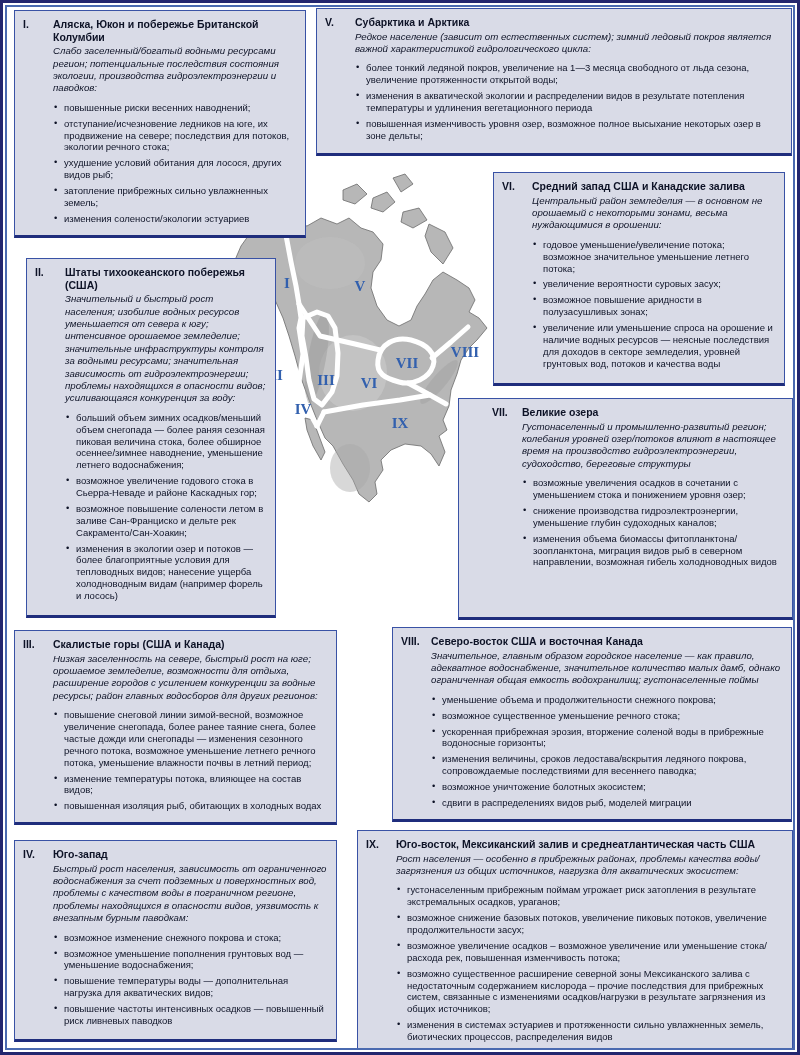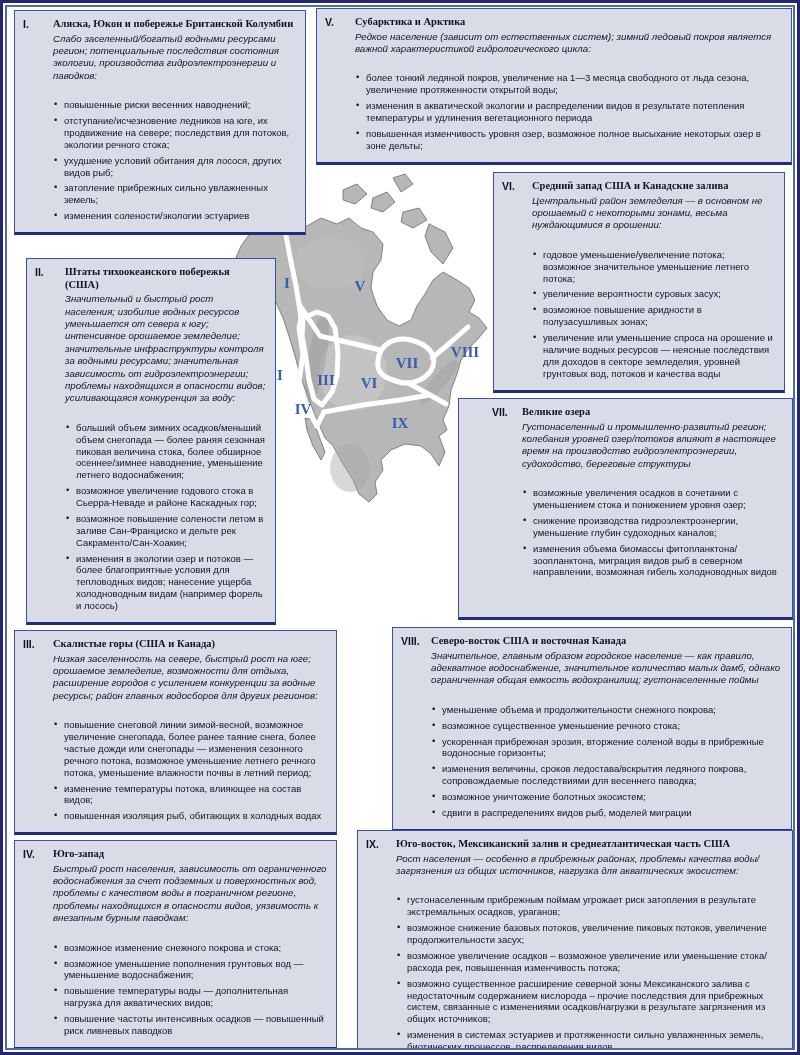--- a/index.html
+++ b/index.html
@@ -13,23 +13,23 @@
     border:2px solid #4a6ab0; overflow:hidden; background:#ffffff;
   }
   .map-wrap { position:absolute; left:218px; top:161px; width:285px; height:340px; z-index:1; }
   .box {
     position:absolute; z-index:2; box-sizing:border-box;
     background:#d9dbe7; border:1px solid #3952a5; border-bottom:3px solid #1f2d7c;
     padding:7px 9px 6px 8px;
   }
   .box-head { display:grid; grid-template-columns:30px 1fr; }
   .numeral { font-weight:bold; font-size:10.5px; line-height:1.2; }
-  .title   { font-weight:bold; font-size:10.5px; line-height:1.2;font-family:Liberation Serif, serif; }
+  .title   { font-weight:bold; font-size:10.5px; line-height:1.2; }
   .intro   { font-style:italic; font-size:9.7px; line-height:1.28; margin-top:2px; }
-  ul.bullets { list-style:none; margin:17px 0 0 30px; padding:0; }
+  ul.bullets { list-style:none; margin:7px 0 0 30px; padding:0; }
   ul.bullets li {
     position:relative; padding-left:11px; font-size:9.5px; line-height:1.25; margin-bottom:4px;
   }
   ul.bullets li::before { content:"•"; position:absolute; left:1px; top:-1px; }
   .maplbl {
     font-family:"Liberation Serif", serif; font-weight:bold; font-size:15px;
     fill:#3260ae; text-anchor:middle;
   }
   
   #box-i    { left:7px;   top:3px;   width:292px; min-height:158px; }

